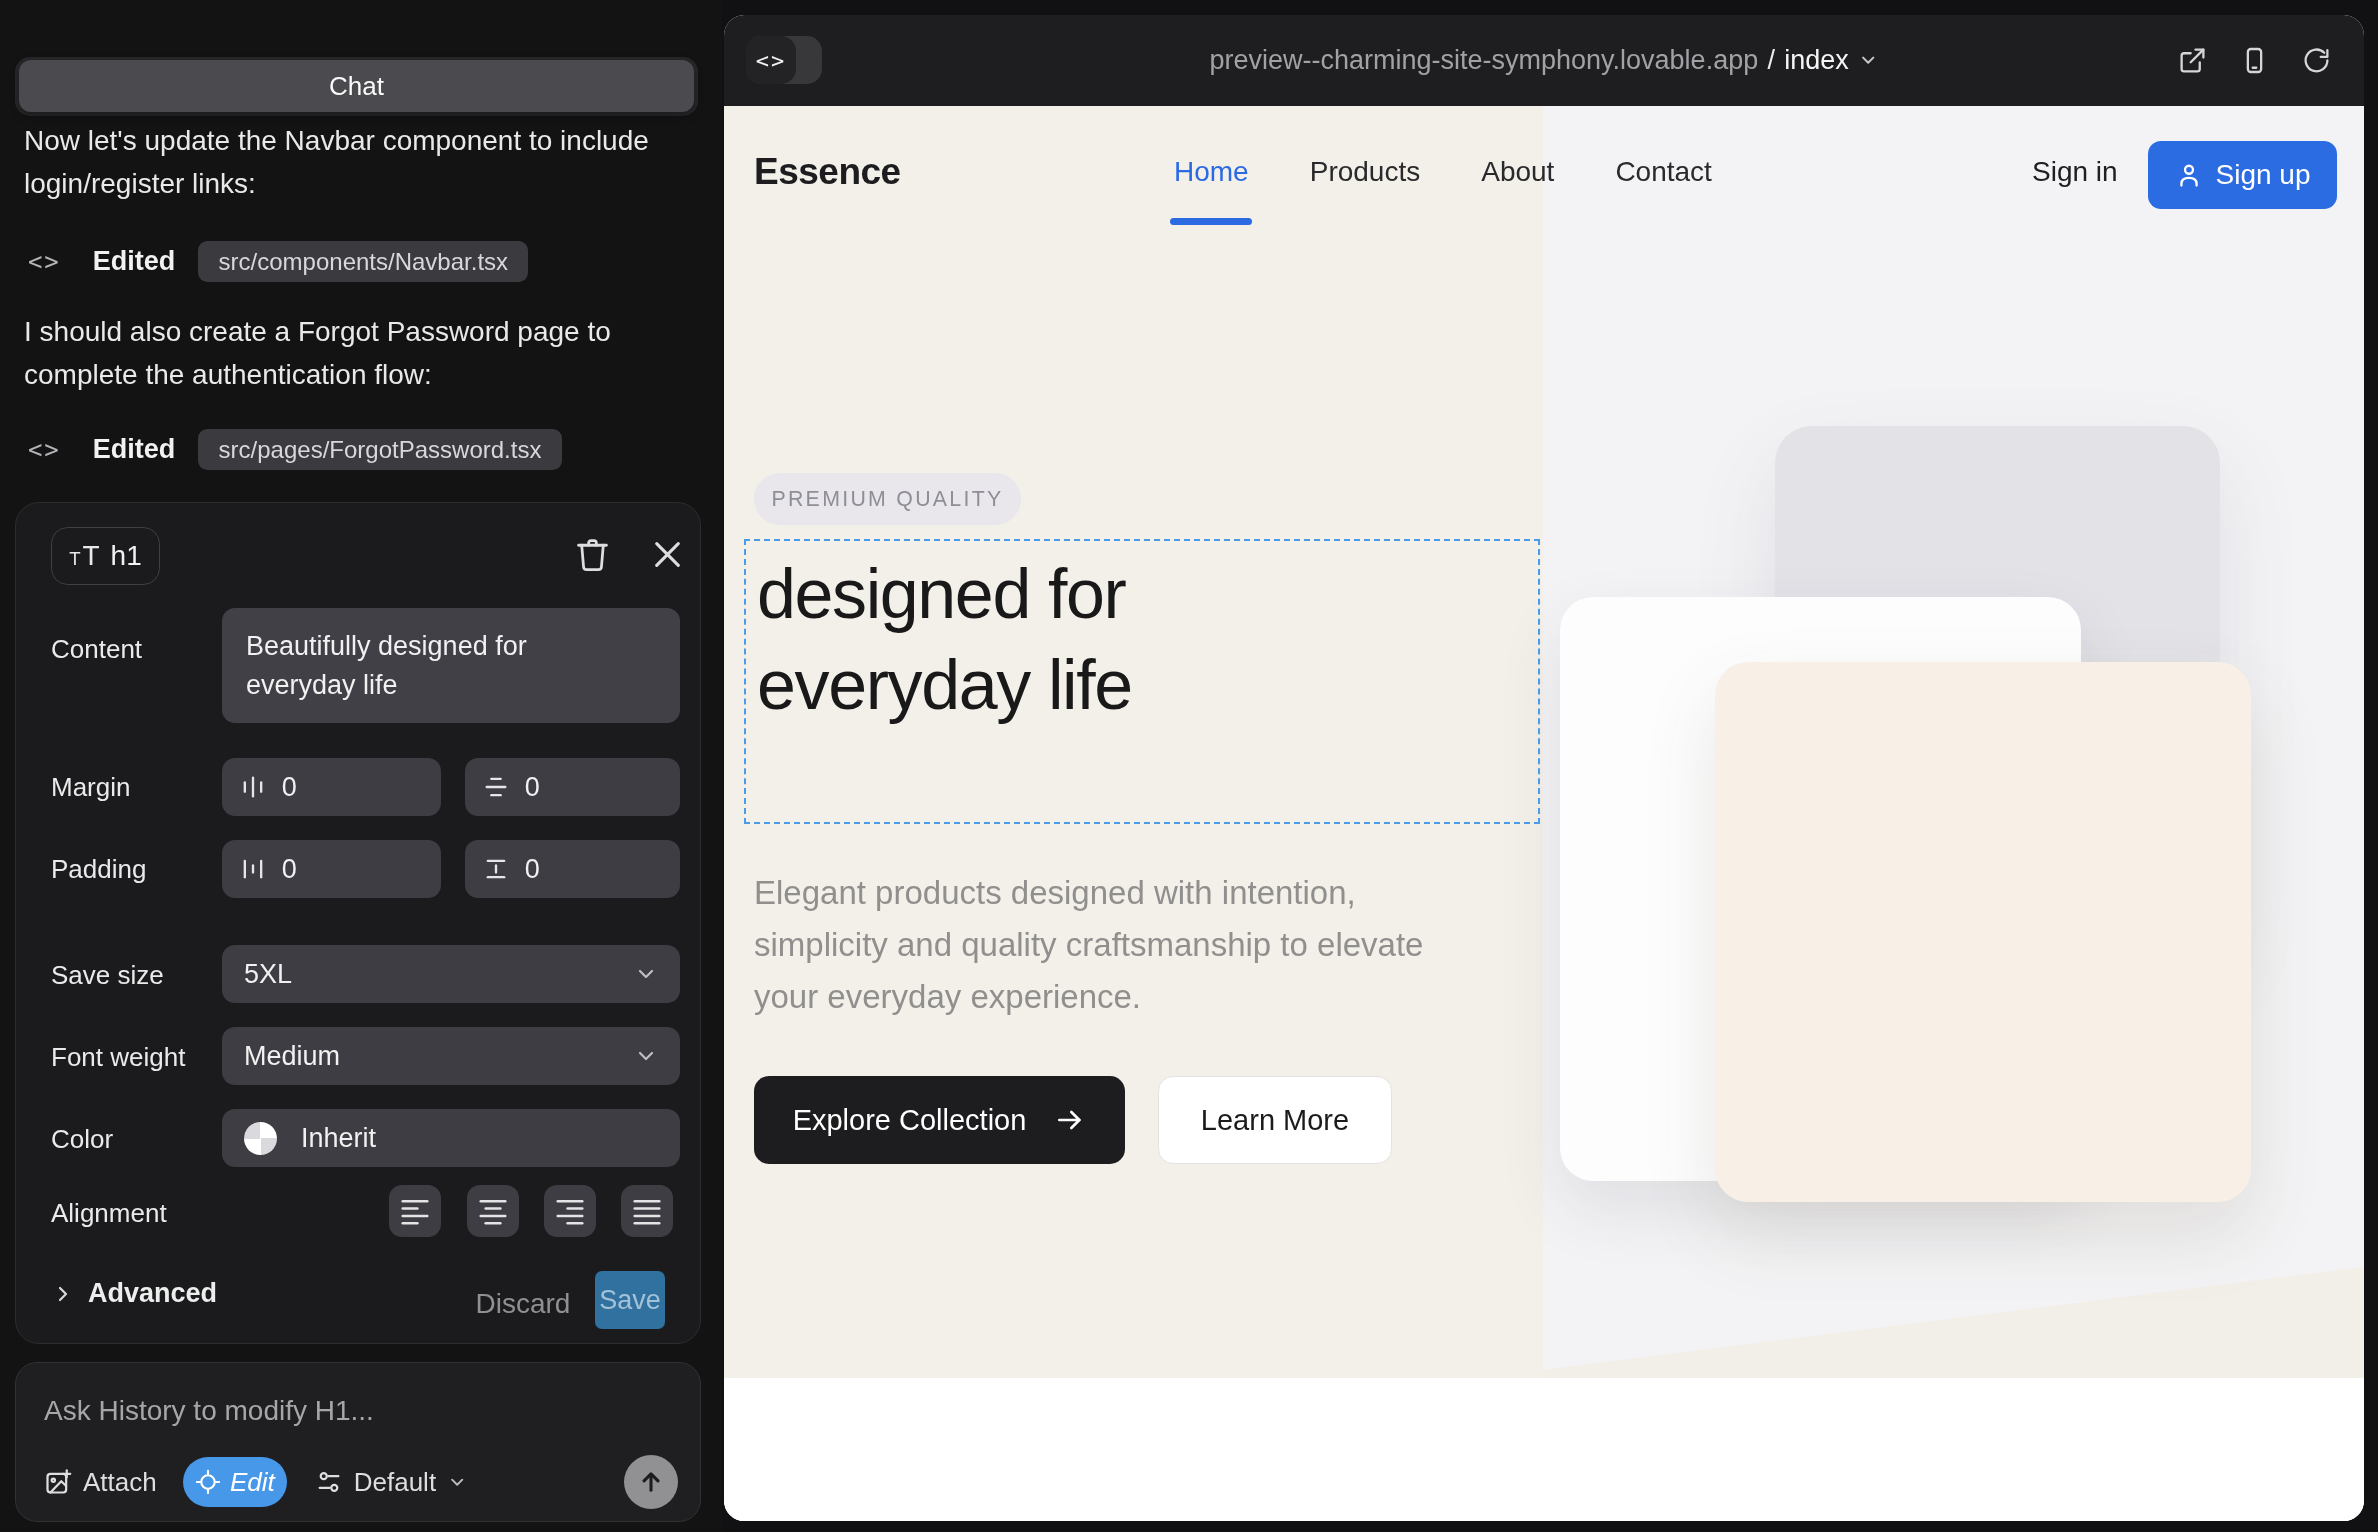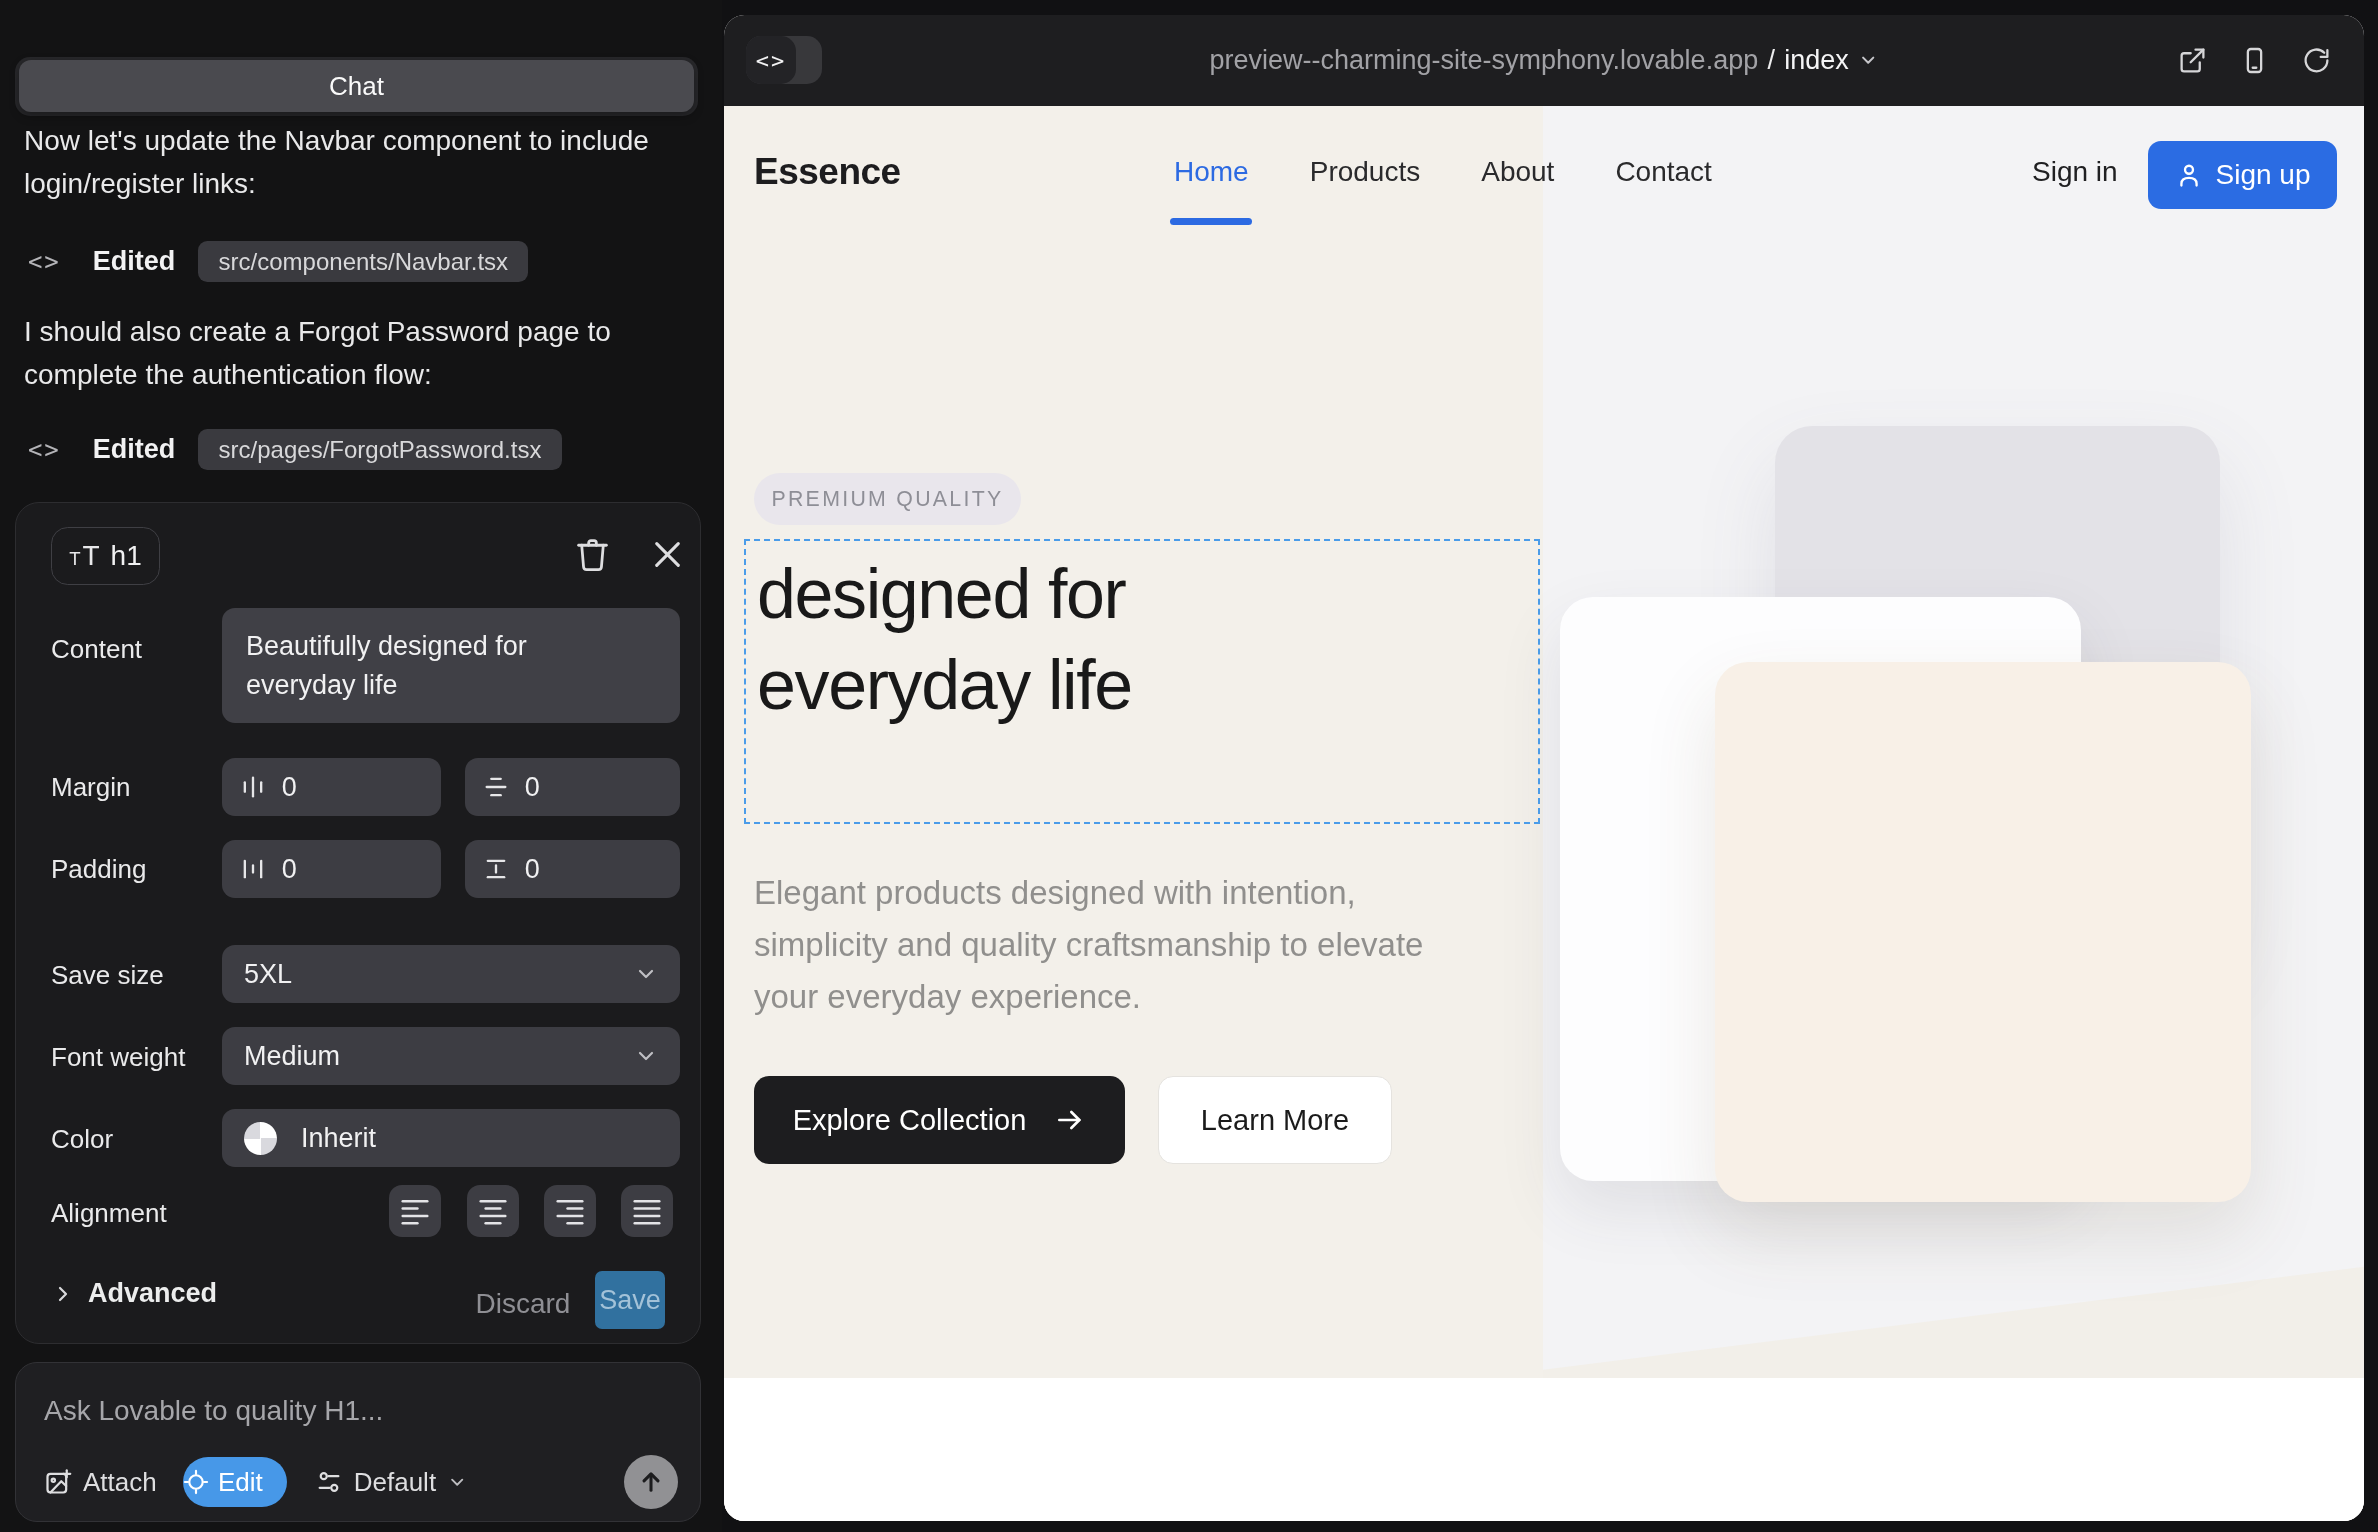--- a/index.html
+++ b/index.html
@@ -75,22 +75,22 @@
 
   
   .composer { position:absolute; left:15px; top:1362px; width:686px; height:160px;
     background:#1f1f22; border:0.9px solid #323236; border-radius:22px; z-index:4; }
   .composer-placeholder { position:absolute; left:28px; top:32px; font-size:28px; color:#a6a6aa; }
   .composer-row { position:absolute; left:28px; right:22px; top:93px; height:52px;
     display:flex; align-items:center; }
   .attach-btn { display:flex; align-items:center; gap:11px; color:#dedee0; font-size:26px; cursor:pointer; }
   .attach-btn svg { width:28px; height:28px; }
   .edit-pill { margin-left:26px; width:104px; height:50px; border-radius:25px; background:#4798e8;
-    color:#fff; display:flex; align-items:center; justify-content:flex-start; gap:9.3px;
-    font-size:26px; cursor:pointer; }
+    color:#fff; display:flex; align-items:center; justify-content:center; gap:9.3px;
+    font-size:26px; cursor:pointer;font-style:italic; }
   .edit-pill svg { width:26px; height:26px; }
   .default-btn { margin-left:28px; display:flex; align-items:center; gap:11px; color:#dedee0;
     font-size:26px; cursor:pointer; }
   .default-btn svg.sliders { width:28px; height:28px; }
   .default-btn svg.chev { width:20.4px; height:20.4px; color:#bdbdc1; }
   .send-btn { margin-left:auto; width:54px; height:54px; border-radius:50%; background:#919194;
     color:#1c1c1e; display:flex; align-items:center; justify-content:center; cursor:pointer; }
   .send-btn svg { width:28px; height:28px; }
 
   
@@ -314,21 +314,21 @@
         <svg viewBox="0 0 24 24" fill="none" stroke="currentColor" stroke-width="2.2" stroke-linecap="round" stroke-linejoin="round">
           <polyline points="9 6 15 12 9 18"></polyline>
         </svg>
         <span class="advanced-label">Advanced</span>
       </div>
       <div class="discard-btn">Discard</div>
       <div class="save-btn">Save</div>
     </div>
 
     <div class="composer">
-      <div class="composer-placeholder">Ask Lovable to quality H1...</div>
+      <div class="composer-placeholder">Ask History to modify H1...</div>
       <div class="composer-row">
         <div class="attach-btn">
           <svg viewBox="0 0 24 24" fill="none" stroke="currentColor" stroke-width="1.9" stroke-linecap="round" stroke-linejoin="round">
             <rect x="3" y="5" width="16" height="16" rx="2.5"></rect>
             <circle cx="8" cy="10.5" r="1.4"></circle>
             <path d="M19 15.5l-4.2-4.2L5.5 21"></path>
             <line x1="19.5" y1="2" x2="19.5" y2="8"></line>
               <line x1="16.5" y1="5" x2="22.5" y2="5"></line>
           </svg>
           <span>Attach</span>

